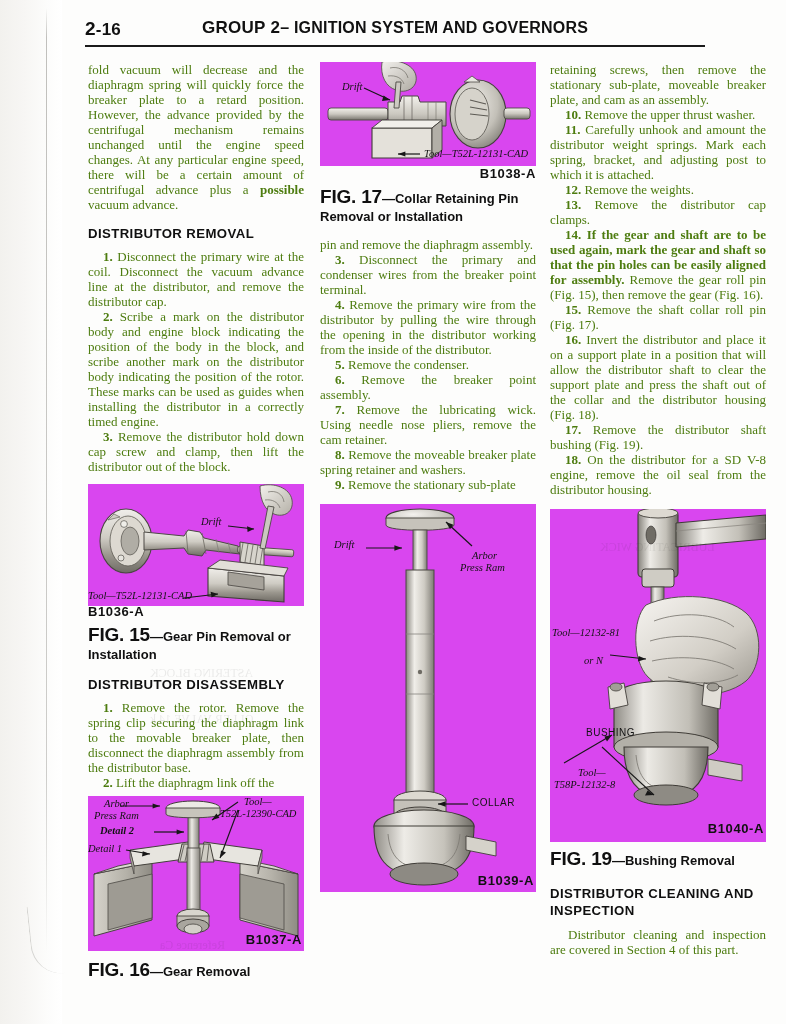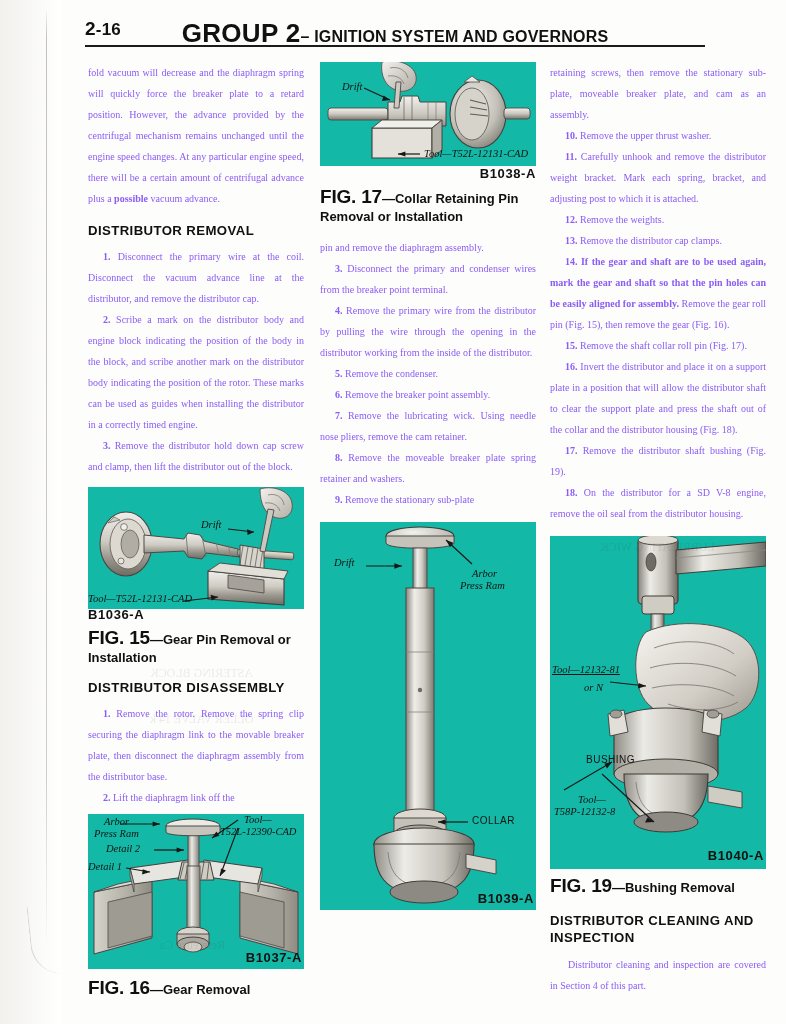--- a/index.html
+++ b/index.html
@@ -40,41 +40,41 @@
     position:absolute;left:0;top:0;
     font-family:"Liberation Sans", sans-serif;
     font-weight:bold;font-size:19px;letter-spacing:.2px;
   }
   .folio .sm{font-size:17px;font-weight:bold;text-align:center;}
   .hdr-title{
     position:absolute;left:0;top:0;width:620px;text-align:center;
     font-family:"Liberation Sans", sans-serif;
     font-weight:bold;font-size:17px;white-space:nowrap;
   }
-  .hdr-title .g{font-size:26px;letter-spacing:.3px;}
+  .hdr-title .g{font-size:17px;letter-spacing:.3px;}
   .hdr-title .rest{font-size:16px;letter-spacing:.2px;}
   .hdr-rule{
     position:absolute;left:85px;top:45px;width:620px;height:2px;
     background:#1b1b1b;
   }
 
   
   .col{position:absolute;top:62px;width:216px;}
   .col1{left:88px;}
   .col2{left:320px;}
   .col3{left:550px;}
 
   p.body{
     margin:0 0 0 0;
-    font-size:10px;
-    line-height:21px;
+    font-size:13px;
+    line-height:15px;
     text-align:justify;
     text-justify:inter-word;
     hyphens:none;
-    color:#8b5cf6;
+    color:#4d7c0f;
   }
   p.ind{text-indent:15px;}
   p.body b{font-weight:bold;}
   .num{font-weight:bold;}
 
   h3.sec{
     font-family:"Liberation Sans", sans-serif;
     font-size:13.2px;font-weight:bold;letter-spacing:.4px;
     margin:14px 0 8px 0;
     color:#101010;
@@ -86,21 +86,21 @@
     margin:7px 0 4px 0;
     line-height:17px;
     color:#101010;
   }
   .figcap .fg{font-size:19px;font-weight:bold;letter-spacing:-.2px;}
   .figcap .ct{font-size:13px;font-weight:bold;}
 
   
   .fig{
     position:relative;
-    background:#14b8a6;
+    background:#d946ef;
     overflow:hidden;
   }
   .fig svg{display:block;}
   .code{
     position:absolute;
     font-family:"Liberation Sans", sans-serif;
     font-size:13px;font-weight:bold;letter-spacing:.6px;
     color:#111;
   }
   .lbl{
@@ -283,21 +283,21 @@
           <path d="M96 36 L88.6 33.4 L88.6 38.6 Z" fill="#171717"></path>
           <path d="M38 54 L62 58" stroke="#171717" stroke-width="1.2"></path>
           <path d="M62 58 L54.8 55.2 L54 60.6 Z" fill="#171717"></path>
           <path d="M150 6 L124 24" stroke="#171717" stroke-width="1.1" fill="none"></path>
           <path d="M124 24 L131.4 21.8 L128.4 17.4 Z" fill="#171717"></path>
           <path d="M150 14 L132 62" stroke="#171717" stroke-width="1.1" fill="none"></path>
           <path d="M132 62 L138 56.4 L133 54.6 Z" fill="#171717"></path>
         </svg>
         <div class="lbl" style="left:16px;top:2px;">Arbor</div>
         <div class="lbl" style="left:6px;top:14px;">Press Ram</div>
-        <div class="lbl" style="left:18px;top:29px;">Detail 2</div>
+        <div class="lbl" style="left:12px;top:29px;font-weight:bold;">Detail 2</div>
         <div class="lbl" style="left:0px;top:47px;">Detail 1</div>
         <div class="lbl" style="left:156px;top:0px;">Tool—</div>
         <div class="lbl" style="left:132px;top:12px;">T52L-12390-CAD</div>
         <div class="code" style="right:2px;bottom:4px;">B1037-A</div>
       </div>
 
       <div class="figcap" style="margin-top:10px;"><span class="fg">FIG. 16</span><span class="ct">—Gear Removal</span></div>
     </div>
 
     <div class="col col2">
@@ -421,21 +421,21 @@
         <div class="lbl-caps" style="left:152px;top:293px;">COLLAR</div>
         <div class="code" style="right:2px;bottom:4px;">B1039-A</div>
       </div>
 
     </div>
 
     <div class="col col3">
 
       <p class="body">retaining screws, then remove the stationary sub-plate, moveable breaker plate, and cam as an assembly.</p>
       <p class="body ind"><span class="num">10.</span><span> Remove the upper thrust washer.</span></p>
-      <p class="body ind"><span class="num">11.</span><span> Carefully unhook and remove the distributor weight bracket. Mark each spring, bracket, and adjusting post to which it is attached.</span></p>
+      <p class="body ind"><span class="num">11.</span><span> Carefully unhook and amount the distributor weight springs. Mark each spring, bracket, and adjusting post to which it is attached.</span></p>
       <p class="body ind"><span class="num">12.</span><span> Remove the weights.</span></p>
       <p class="body ind"><span class="num">13.</span><span> Remove the distributor cap clamps.</span></p>
       <p class="body ind"><b><span>14.</span><span> If the gear and shaft are to be used again, mark the gear and shaft so that the pin holes can be easily aligned for assembly.</span></b><span> Remove the gear roll pin (Fig. 15), then remove the gear (Fig. 16).</span></p>
       <p class="body ind"><span class="num">15.</span><span> Remove the shaft collar roll pin (Fig. 17).</span></p>
       <p class="body ind"><span class="num">16.</span><span> Invert the distributor and place it on a support plate in a position that will allow the distributor shaft to clear the support plate and press the shaft out of the collar and the distributor housing (Fig. 18).</span></p>
       <p class="body ind"><span class="num">17.</span><span> Remove the distributor shaft bushing (Fig. 19).</span></p>
       <p class="body ind"><span class="num">18.</span><span> On the distributor for a SD V-8 engine, remove the oil seal from the distributor housing.</span></p>
 
       <div class="fig" style="height:333px;margin-top:12px;">
         <svg width="216" height="333" viewBox="0 0 216 333">
@@ -490,21 +490,21 @@
           <ellipse cx="116" cy="286" rx="32" ry="10" fill="#8e8b84" stroke="#3e3b36" stroke-width="1"></ellipse>
           <path d="M158 250 L192 256 L192 272 L158 266 Z" fill="#cfccc4" stroke="#43403b" stroke-width=".9"></path>
 
           <path d="M60 146 L96 150" stroke="#171717" stroke-width="1.2" fill="none"></path>
           <path d="M96 150 L88.6 147 L88 152.6 Z" fill="#171717"></path>
           <path d="M52 238 L104 286" stroke="#171717" stroke-width="1.1" fill="none"></path>
           <path d="M104 286 L97.6 281.6 L95 286.6 Z" fill="#171717"></path>
           <path d="M14 254 L62 226" stroke="#171717" stroke-width="1.1" fill="none"></path>
           <path d="M62 226 L54.4 227.6 L57 232.6 Z" fill="#171717"></path>
         </svg>
-        <div class="lbl" style="left:2px;top:128px;text-decoration:underline;">Tool—12132-81</div>
+        <div class="lbl" style="left:2px;top:118px;">Tool—12132-81</div>
         <div class="lbl" style="left:34px;top:146px;">or N</div>
         <div class="lbl-caps" style="left:28px;top:218px;padding-left:8px;">BUSHING</div>
         <div class="lbl" style="left:28px;top:258px;">Tool—</div>
         <div class="lbl" style="left:4px;top:270px;">T58P-12132-8</div>
         <div class="code" style="right:2px;bottom:6px;">B1040-A</div>
       </div>
 
       <div class="figcap" style="margin-top:8px;"><span class="fg">FIG. 19</span><span class="ct">—Bushing Removal</span></div>
 
       <h3 class="sec" style="margin-top:16px;line-height:17px;">DISTRIBUTOR CLEANING AND INSPECTION</h3>

